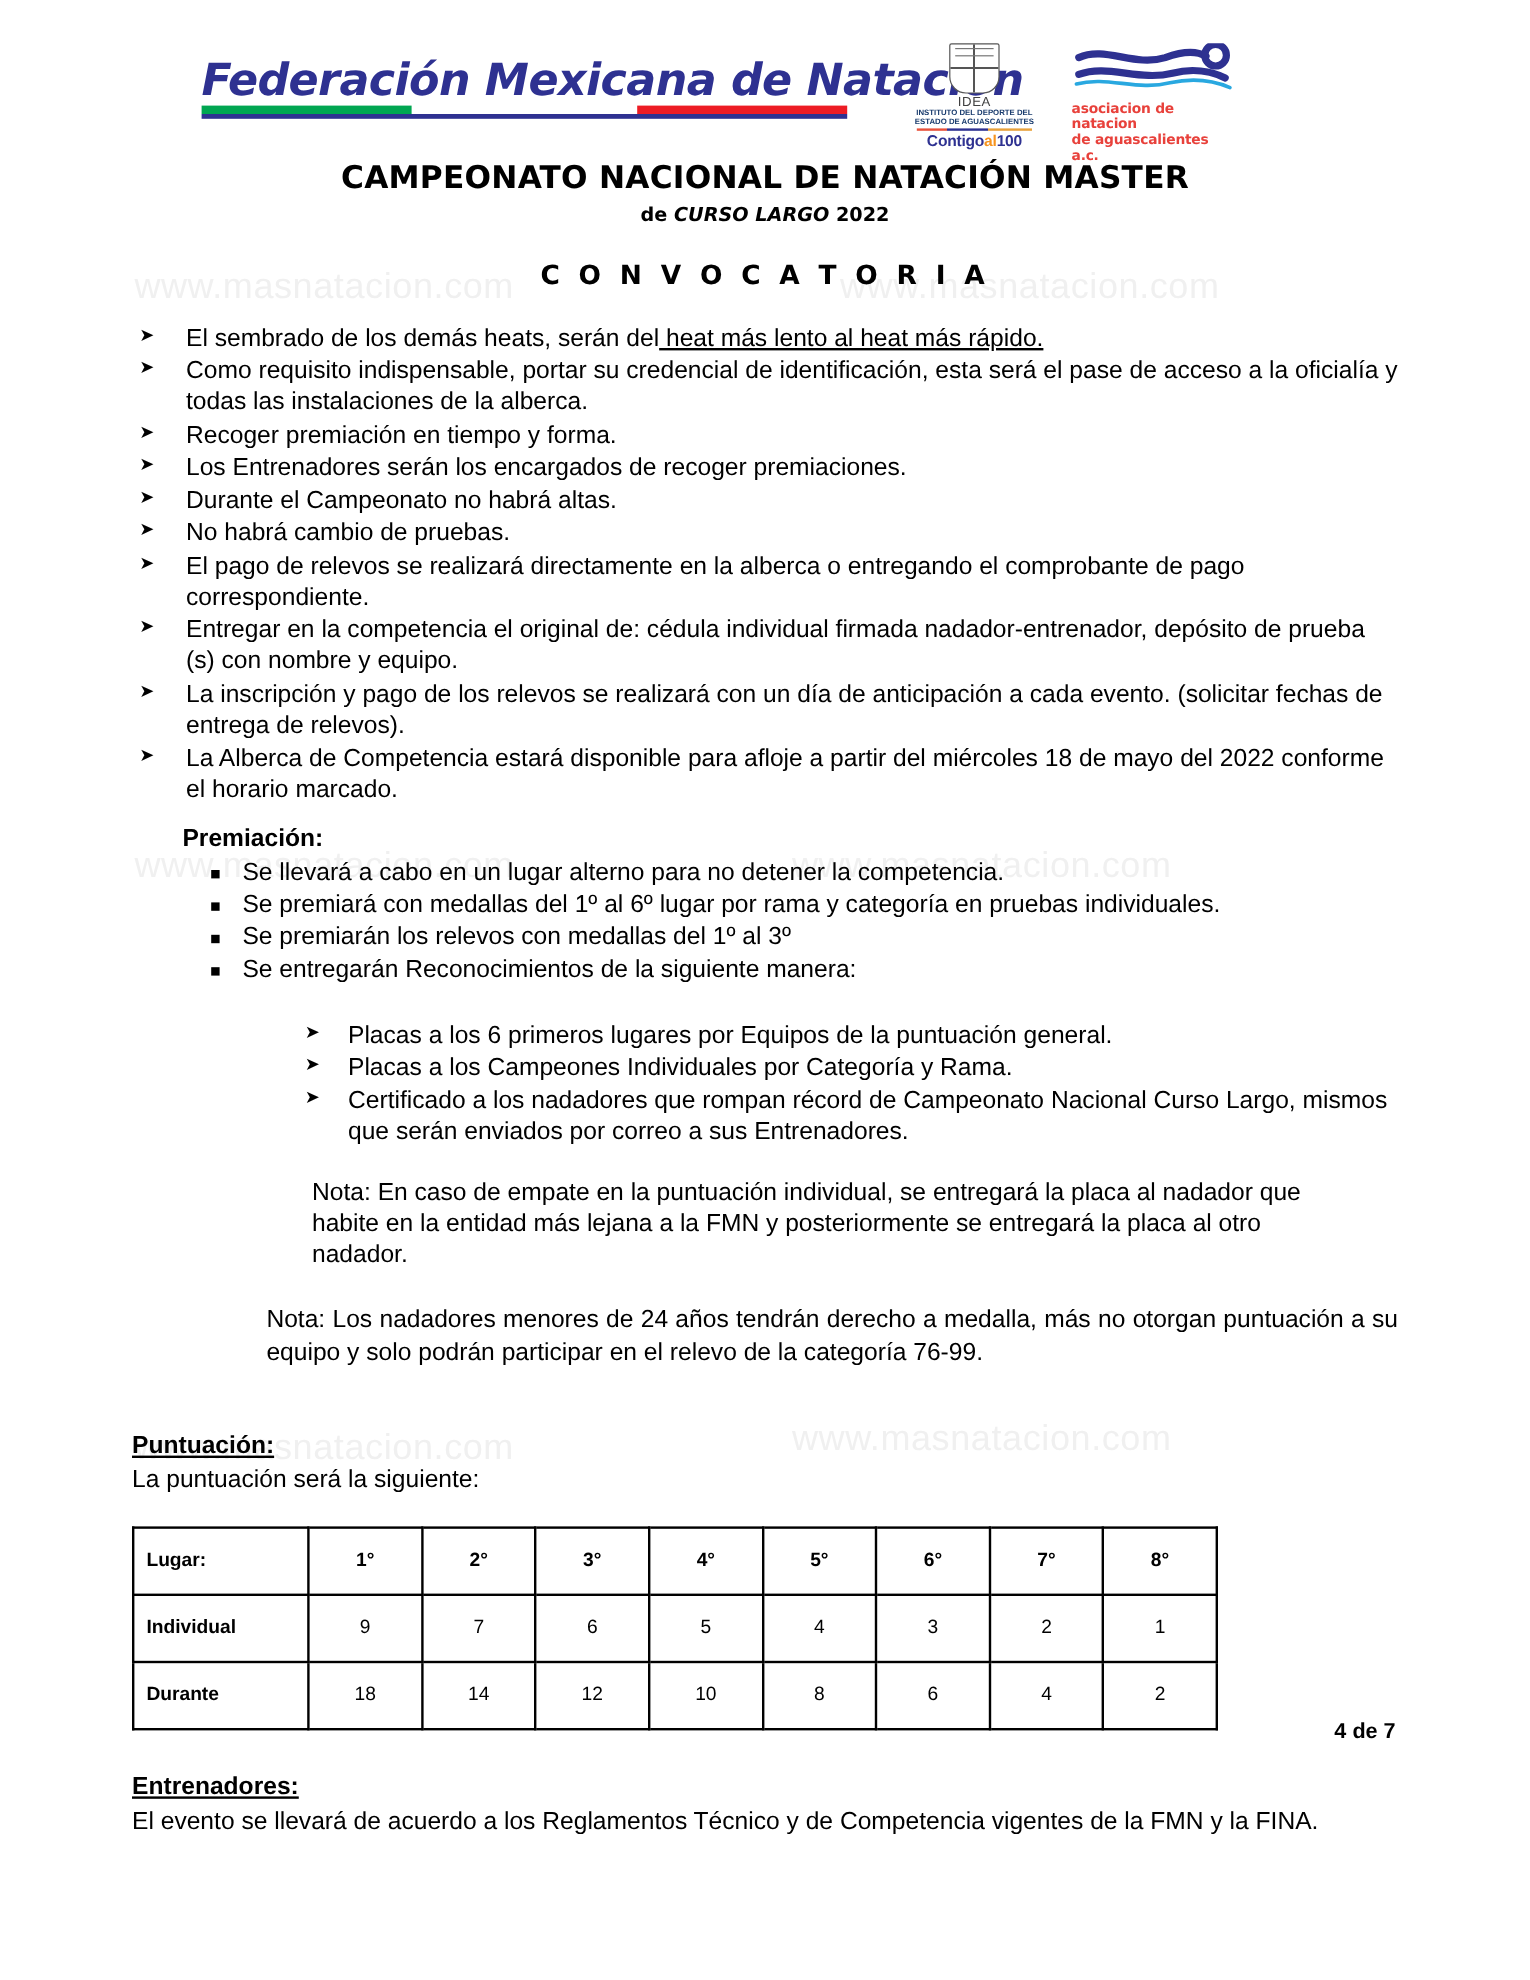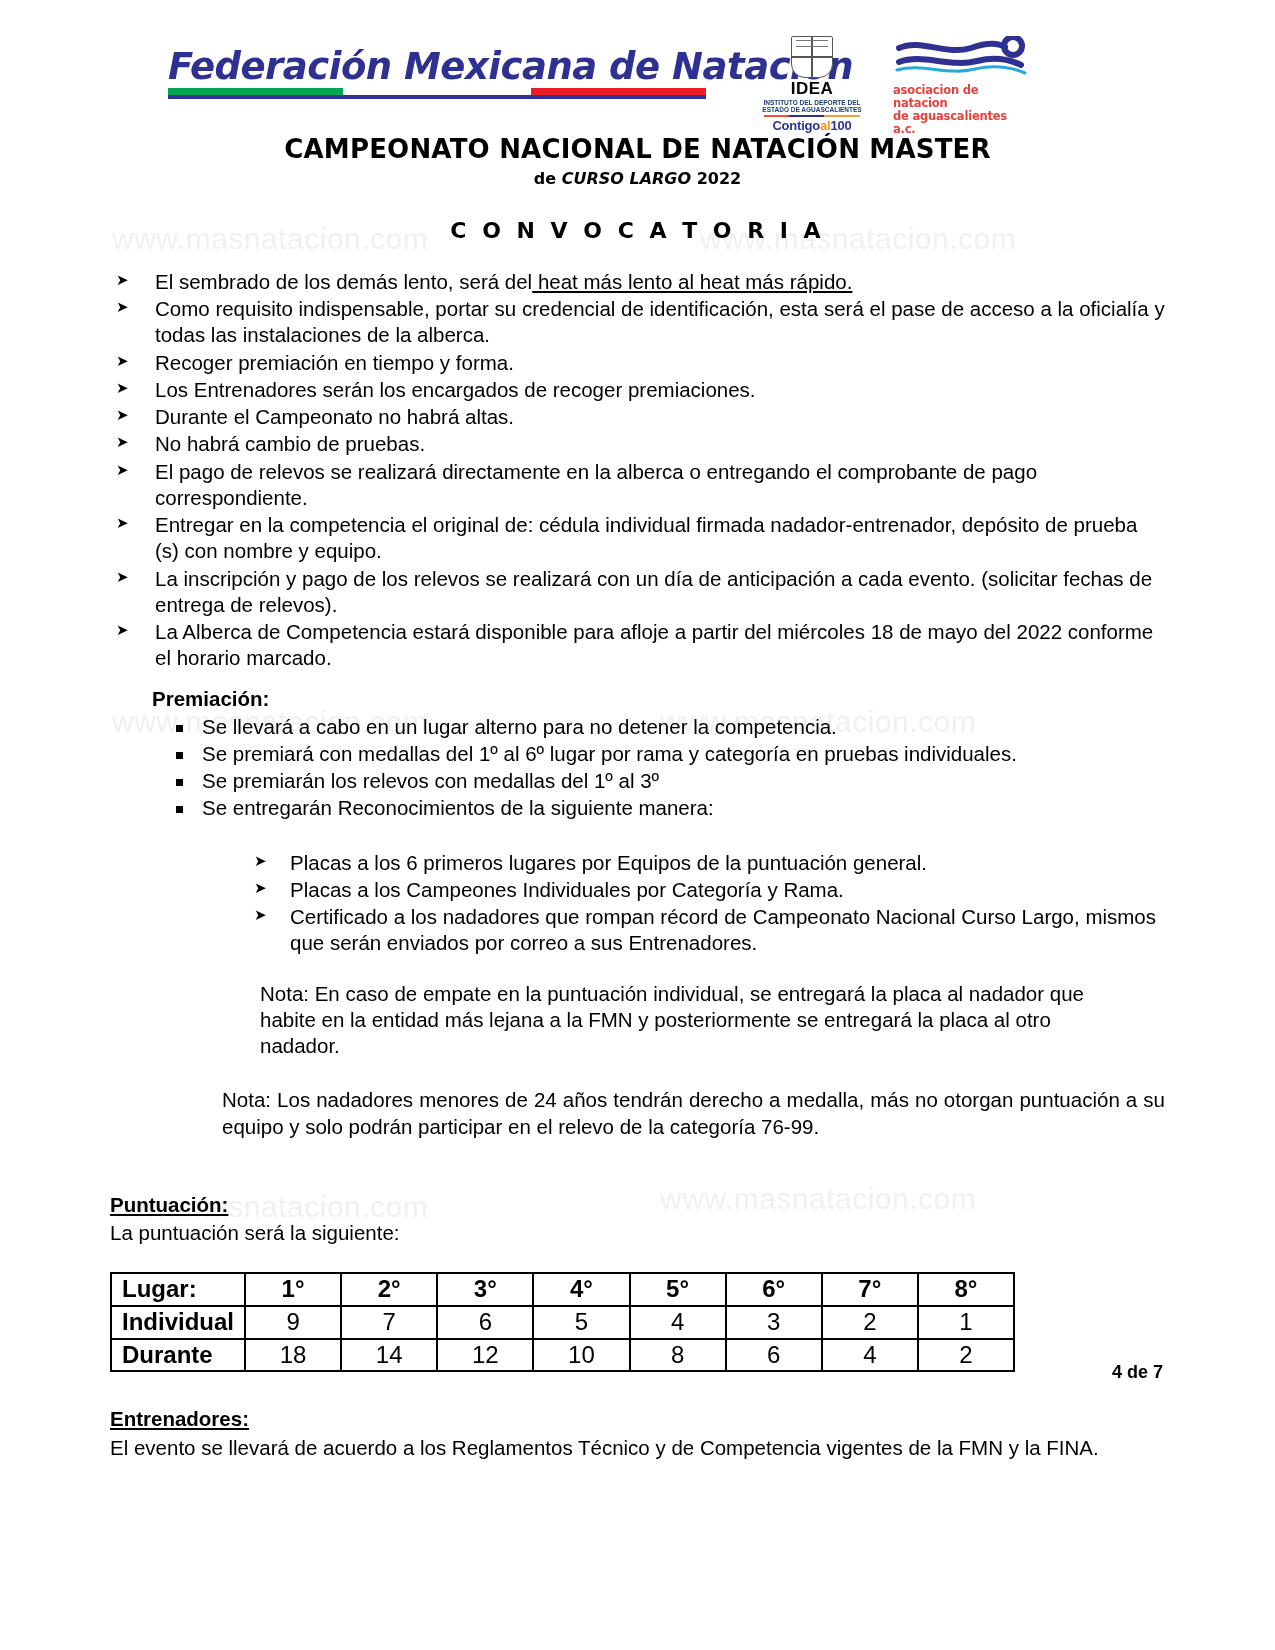--- a/index.html
+++ b/index.html
@@ -101,21 +101,21 @@
     position: relative;
   }
   .idea-shield::before {
     content: "";
     position: absolute;
     left: 4px; right: 4px; top: 3px;
     height: 5px;
     border-top: 1px solid #777;
     border-bottom: 1px solid #777;
   }
-  .idea-name { font-size: 17px; font-weight: bold; color: #000000; letter-spacing: 0.5px; }
+  .idea-name { font-size: 11px; font-weight: normal; color: #404040; letter-spacing: 0.5px; }
   .idea-sub  { font-size: 6.5px; font-weight: bold; color: #1a3c6e; line-height: 1.12; }
   .idea-rule {
     height: 2px; width: 96px; margin: 1px auto 1px auto;
     background: linear-gradient(to right, #e8513b 0 26%, #2e3191 26% 62%, #e8a13b 62% 100%);
   }
   .idea-tag {
     font-size: 13px; font-weight: bold; color: #2e3191; letter-spacing: -0.2px;
   }
   .idea-tag .al { color: #f7941e; }
 
@@ -254,23 +254,23 @@
   table.score {
     border-collapse: collapse;
     margin-top: 26px;
     width: 905px;
     table-layout: fixed;
   }
   table.score td, table.score th {
     border: 2px solid #000;
     height: 30px;
     text-align: center;
-    font-size: 24px;
+    font-size: 16px;
     font-weight: normal;
-    padding: 0;
+    padding: 12px;
   }
   table.score td.rowlabel, table.score th.rowlabel {
     text-align: left;
     padding-left: 10px;
     font-weight: bold;
     width: 122px;
   }
   table.score th.colhead { font-weight: bold; }
 
   .regl-block { margin-top: 34px; }
@@ -333,21 +333,21 @@
 
     </div>
 
     <div class="title-1">CAMPEONATO NACIONAL DE NATACIÓN MASTER</div>
     <div class="title-2"><span>de </span><span class="ital">CURSO LARGO</span><span> 2022</span></div>
     <div class="title-3">C O N V O C A T O R I A</div>
 
     <div class="body-wrap">
 
       <ul class="arrow">
-        <li><span>El sembrado de los demás lento, será del</span><span class="u"> heat más lento al heat más rápido.</span></li>
+        <li><span>El sembrado de los demás heats, serán del</span><span class="u"> heat más lento al heat más rápido.</span></li>
         <li><span>Como requisito indispensable, portar su credencial de identificación, esta será el pase de acceso a la oficialía y todas las instalaciones de la alberca.</span></li>
         <li><span>Recoger premiación en tiempo y forma.</span></li>
         <li><span>Los Entrenadores serán los encargados de recoger premiaciones.</span></li>
         <li><span>Durante el Campeonato no habrá altas.</span></li>
         <li><span>No habrá cambio de pruebas.</span></li>
         <li><span>El pago de relevos se realizará directamente en la alberca o entregando el comprobante de pago correspondiente.</span></li>
         <li><span>Entregar en la competencia el original de: cédula individual firmada nadador-entrenador, depósito de prueba (s) con nombre y equipo.</span></li>
         <li><span>La inscripción y pago de los relevos se realizará con un día de anticipación a cada evento. (solicitar fechas de entrega de relevos).</span></li>
         <li><span>La Alberca de Competencia estará disponible para afloje a partir del miércoles 18 de mayo del 2022 conforme el horario marcado.</span></li>
       </ul>

